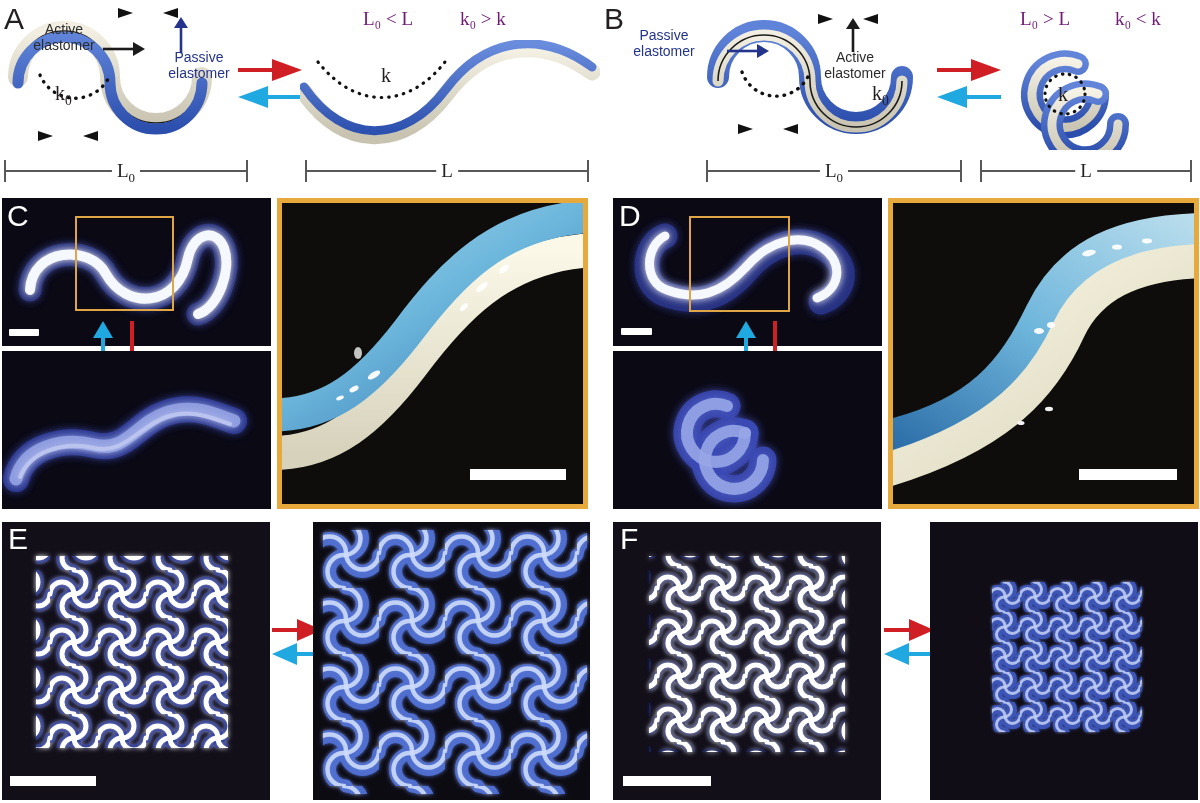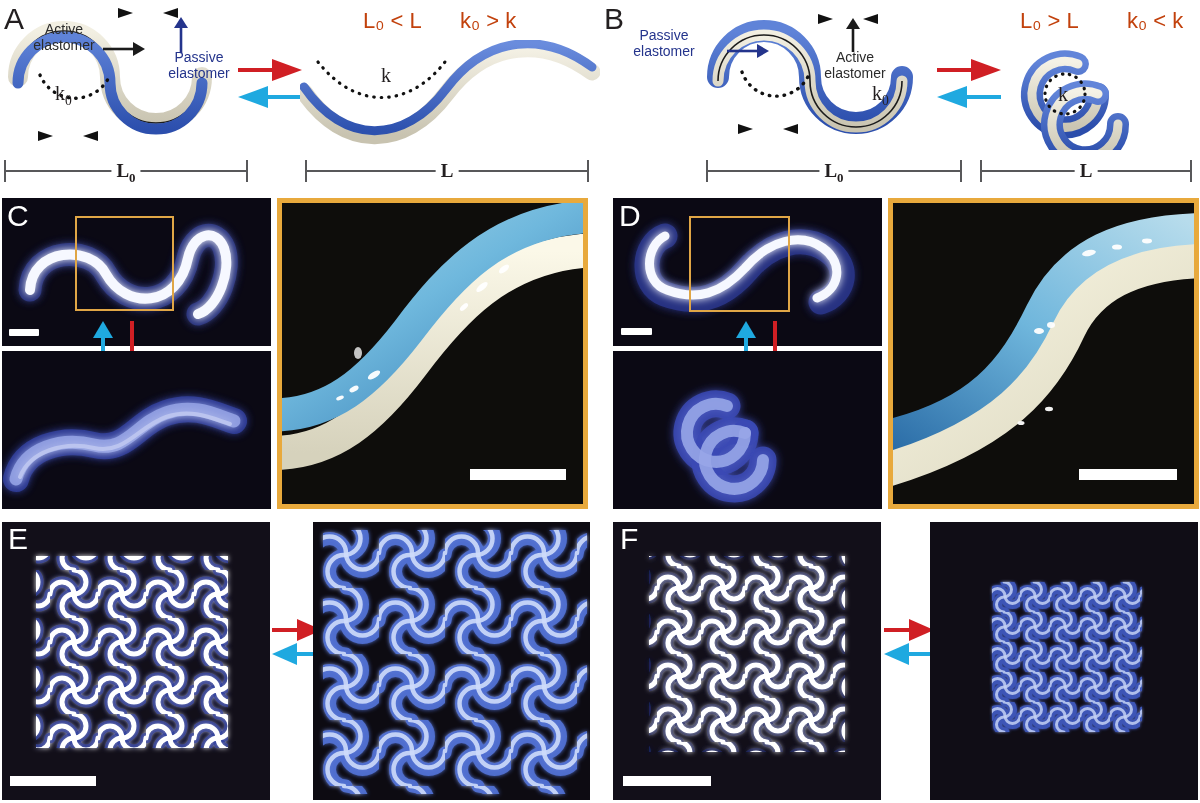--- a/index.html
+++ b/index.html
@@ -18,26 +18,26 @@
   .panel-letter.onblack{color:#ffffff;}
 
   .photo{position:absolute;background:#0c0a10;overflow:hidden;}
   .photo.framed{border:5px solid #e8a93c;box-sizing:border-box;}
   .scalebar{position:absolute;background:#fff;height:8px;border-radius:1px;}
 
   
   .lbl{position:absolute;font-size:14px;line-height:1.12;white-space:pre-line;}
   .lbl.dark{color:#2b2b2b;}
   .lbl.blue{color:#24348c;font-weight:400;}
-  .math{position:absolute;font-family:Liberation Sans, sans-serif;font-size:22px;color:#c2410c;white-space:nowrap;}
+  .math{position:absolute;font-family:Liberation Serif, serif;font-size:19px;color:#701a75;white-space:nowrap;}
   .kappa{position:absolute;font-family:"Liberation Serif",serif;font-size:20px;color:#231f20;}
   .kappa sub{font-size:0.68em;}
 
   
-  .dim{position:absolute;height:26px;font-weight:bold;}
+  .dim{position:absolute;height:26px;}
   .dim .bar{position:absolute;left:0;right:0;top:12px;height:1.6px;background:#58585a;}
   .dim .cap{position:absolute;top:2px;width:1.6px;height:22px;background:#58585a;}
   .dim .cap.l{left:0;}
   .dim .cap.r{right:0;}
   .dim .txt{
     position:absolute;top:0px;left:50%;transform:translateX(-50%);
     background:#fff;padding:0 5px;font-family:"Liberation Serif",serif;
     font-size:19px;color:#231f20;line-height:26px;
   }
   .dim .txt sub{font-size:0.68em;}
@@ -198,21 +198,21 @@
         <polygon points="36,2 66,13 36,24" fill="#d01f24"></polygon>
       </g>
       <g>
         <line x1="28" y1="40" x2="66" y2="40" stroke="#1fa9e0" stroke-width="4"></line>
         <polygon points="32,29 2,40 32,51" fill="#1fa9e0"></polygon>
       </g>
     </svg>
   </div>
 
   <div class="math" style="left:1020px;top:8px;">L₀ &gt; L</div>
-  <div class="math" style="left:1115px;top:8px;margin-left:12px;">k₀ &lt; k</div>
+  <div class="math" style="left:1115px;top:8px;">k₀ &lt; k</div>
 
   <svg class="abs" style="left:1003px;top:38px;" width="190" height="112" viewBox="0 0 190 112">
     <defs>
       <linearGradient id="creamB2" x1="0" y1="0" x2="0" y2="1">
         <stop offset="0" stop-color="#f5f2e6"></stop>
           <stop offset="1" stop-color="#cac5b2"></stop>
       </linearGradient>
       <linearGradient id="blueB2" x1="0" y1="0" x2="0" y2="1">
         <stop offset="0" stop-color="#6285d9"></stop>
           <stop offset="1" stop-color="#2b4dab"></stop>

